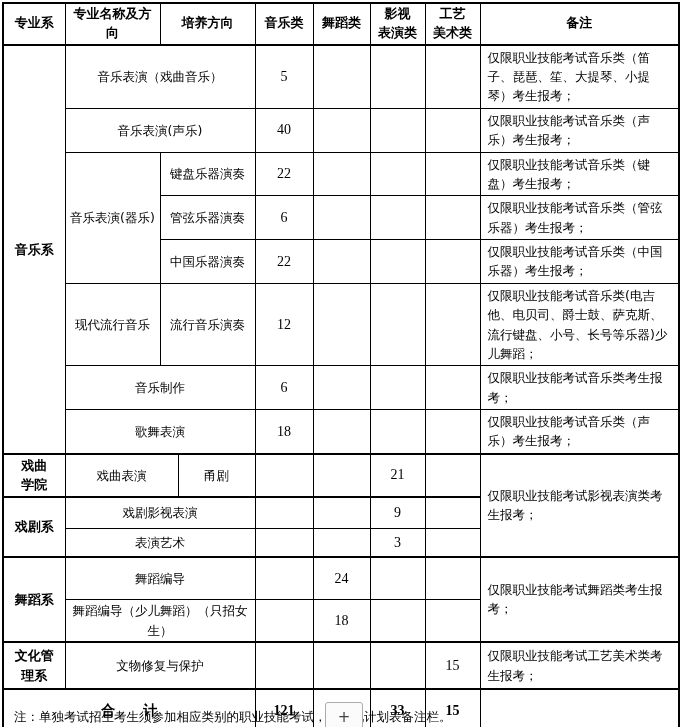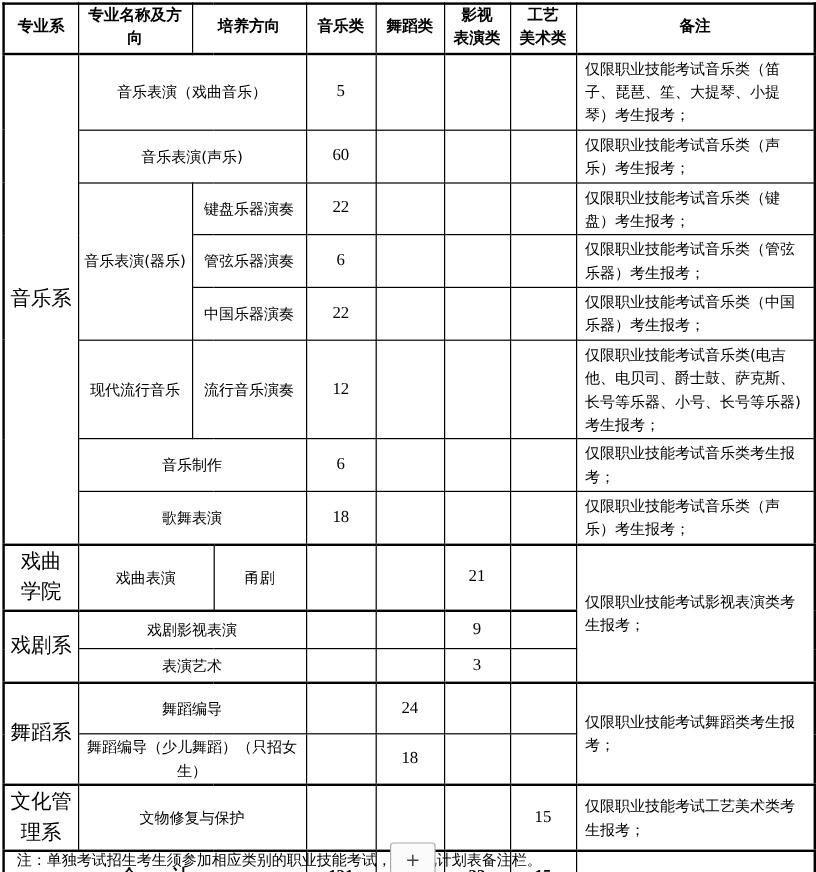--- a/index.html
+++ b/index.html
@@ -26,21 +26,21 @@
     padding: 1px 2px;
     white-space: pre-line;
     overflow: hidden;
   }
   th {
     font-size: 13px;
     font-weight: bold;
     line-height: 1.45;
   }
   td { font-size: 12.5px; line-height: 1.55; }
-  td.dept { font-weight: normal; font-size: 17px; line-height: 1.5; }
+  td.dept { font-weight: bold; font-size: 13px; line-height: 1.5; }
   td.num  { font-family: "Liberation Serif", serif; font-size: 14px; }
   td.remark { text-align: left; padding: 2px 7px; border-radius: 16px; }
   tr.sect > th, tr.sect > td { border-top: 2px solid #000; }
   tr.total td { font-weight: bold; }
   tr.total td.lbl { font-size: 14px; }
   tr.total td.num { font-size: 14px; }
 
   .note {
     position: absolute;
     left: 14px; top: 709px;
@@ -100,21 +100,21 @@
       <td colspan="3">音乐表演（戏曲音乐）</td>
       <td class="num">5</td>
       <td></td>
       <td></td>
       <td></td>
       <td class="remark">仅限职业技能考试音乐类（笛子、琵琶、笙、大提琴、小提琴）考生报考；</td>
     </tr>
 
     <tr style="height:43px">
       <td colspan="3">音乐表演(声乐)</td>
-      <td class="num">60</td>
+      <td class="num">40</td>
       <td></td>
       <td></td>
       <td></td>
       <td class="remark">仅限职业技能考试音乐类（声乐）考生报考；</td>
     </tr>
 
     <tr style="height:42px">
       <td rowspan="3">音乐表演(器乐)</td>
       <td colspan="2">键盘乐器演奏</td>
       <td class="num">22</td>
@@ -142,21 +142,21 @@
       <td class="remark">仅限职业技能考试音乐类（中国乐器）考生报考；</td>
     </tr>
 
     <tr style="height:82px">
       <td>现代流行音乐</td>
       <td colspan="2">流行音乐演奏</td>
       <td class="num">12</td>
       <td></td>
       <td></td>
       <td></td>
-      <td class="remark">仅限职业技能考试音乐类(电吉他、电贝司、爵士鼓、萨克斯、长号等乐器、小号、长号等乐器)考生报考；</td>
+      <td class="remark">仅限职业技能考试音乐类(电吉他、电贝司、爵士鼓、萨克斯、流行键盘、小号、长号等乐器)少儿舞蹈；</td>
     </tr>
 
     <tr style="height:43px">
       <td colspan="3">音乐制作</td>
       <td class="num">6</td>
       <td></td>
       <td></td>
       <td></td>
       <td class="remark">仅限职业技能考试音乐类考生报考；</td>
     </tr>

